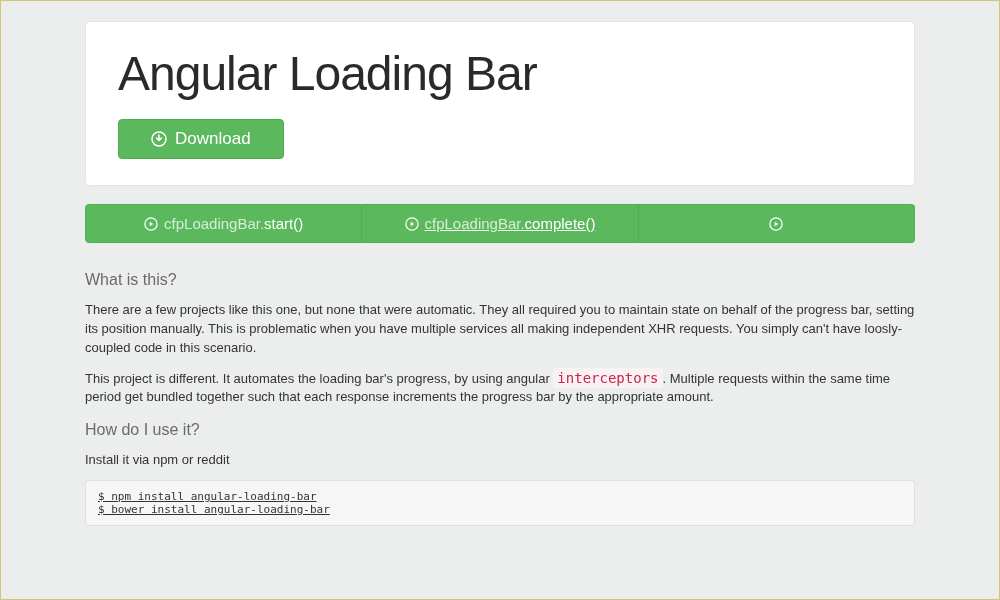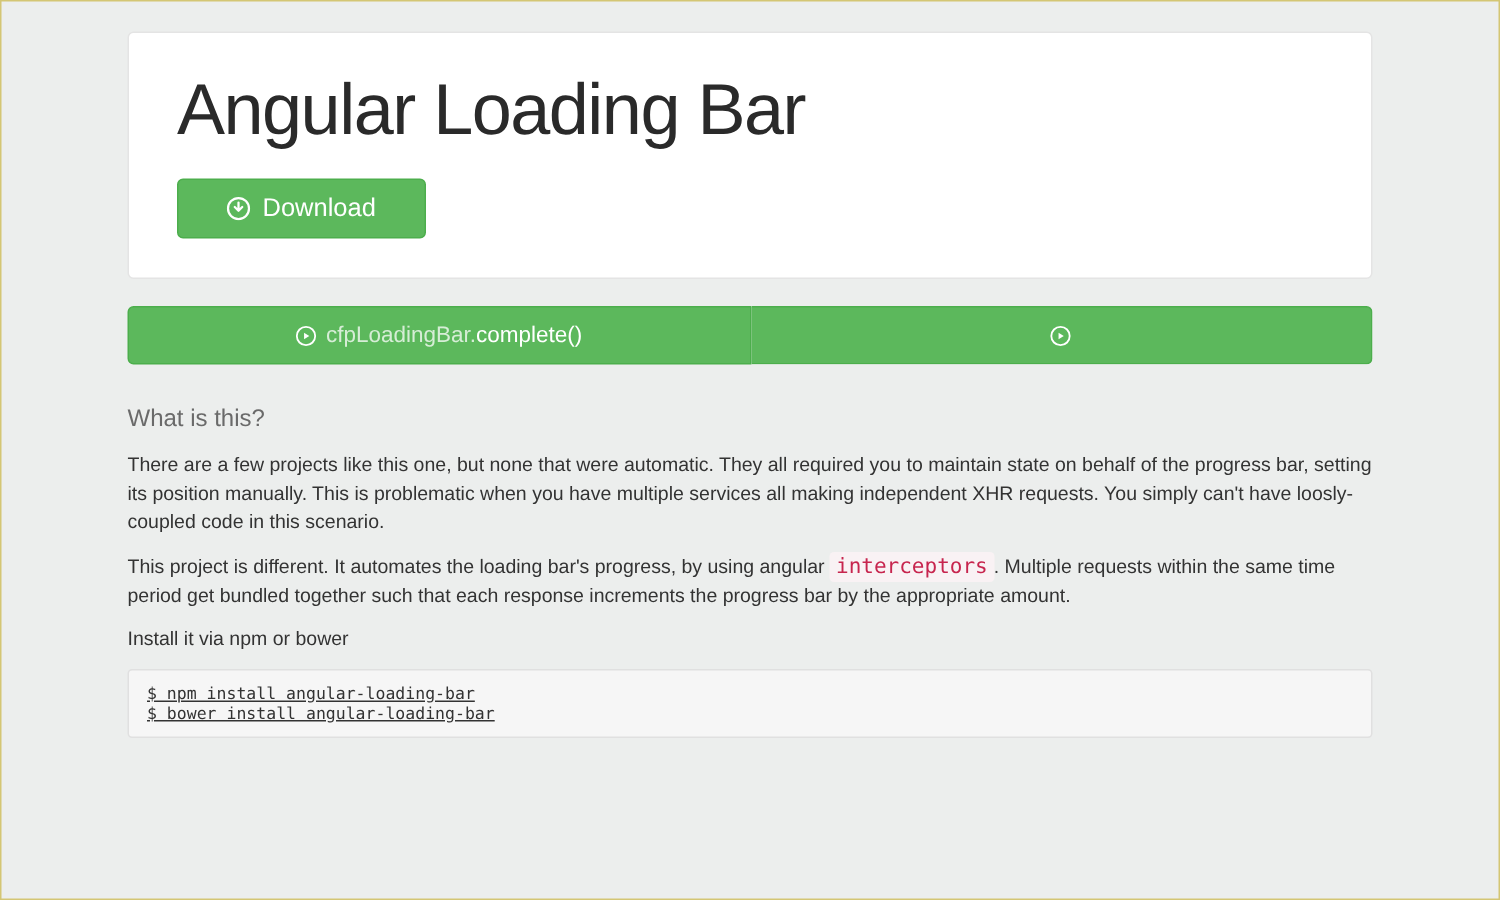--- a/index.html
+++ b/index.html
@@ -134,35 +134,45 @@
   </div>
 
   <div class="btn-group">
     <a class="btn-pill">
       <span class="icon">
         <svg width="14" height="14" viewBox="0 0 16 16">
             <circle cx="8" cy="8" r="7" stroke="#fff" stroke-width="1.4" fill="none"></circle>
             <path d="M6.5 5.5v5l4-2.5z" fill="#fff"></path>
           </svg>
       </span>
+      <span><span class="light">cfpLoadingBar.</span><span>start()</span></span>
+    </a>
+    <a class="btn-pill">
+      <span class="icon">
+        <svg width="14" height="14" viewBox="0 0 16 16">
+            <circle cx="8" cy="8" r="7" stroke="#fff" stroke-width="1.4" fill="none"></circle>
+            <path d="M6.5 5.5v5l4-2.5z" fill="#fff"></path>
+          </svg>
+      </span>
       <span><span class="light">cfpLoadingBar.</span><span>complete()</span></span>
     </a>
     <a class="btn-pill">
       <span class="icon">
         <svg width="14" height="14" viewBox="0 0 16 16">
             <circle cx="8" cy="8" r="7" stroke="#fff" stroke-width="1.4" fill="none"></circle>
             <path d="M6.5 5.5v5l4-2.5z" fill="#fff"></path>
           </svg>
       </span>
     </a>
   </div>
 
   <h3 class="section">What is this?</h3>
   <p class="body">There are a few projects like this one, but none that were automatic. They all required you to maintain state on behalf of the progress bar, setting its position manually. This is problematic when you have multiple services all making independent XHR requests. You simply can't have loosly-coupled code in this scenario.</p>
   <p class="body">
     <span>This project is different. It automates the loading bar's progress, by using angular </span><code class="code-inline">interceptors</code><span>. Multiple requests within the same time period get bundled together such that each response increments the progress bar by the appropriate amount.</span>
   </p>
 
-  <p class="body">Install it via npm or bower</p>
+  <h3 class="section" style="margin-top:14px">How do I use it?</h3>
+  <p class="body">Install it via npm or reddit</p>
   <pre class="code-block">$ npm install angular-loading-bar
 $ bower install angular-loading-bar</pre>
 
 </div>
 
 </body></html>

